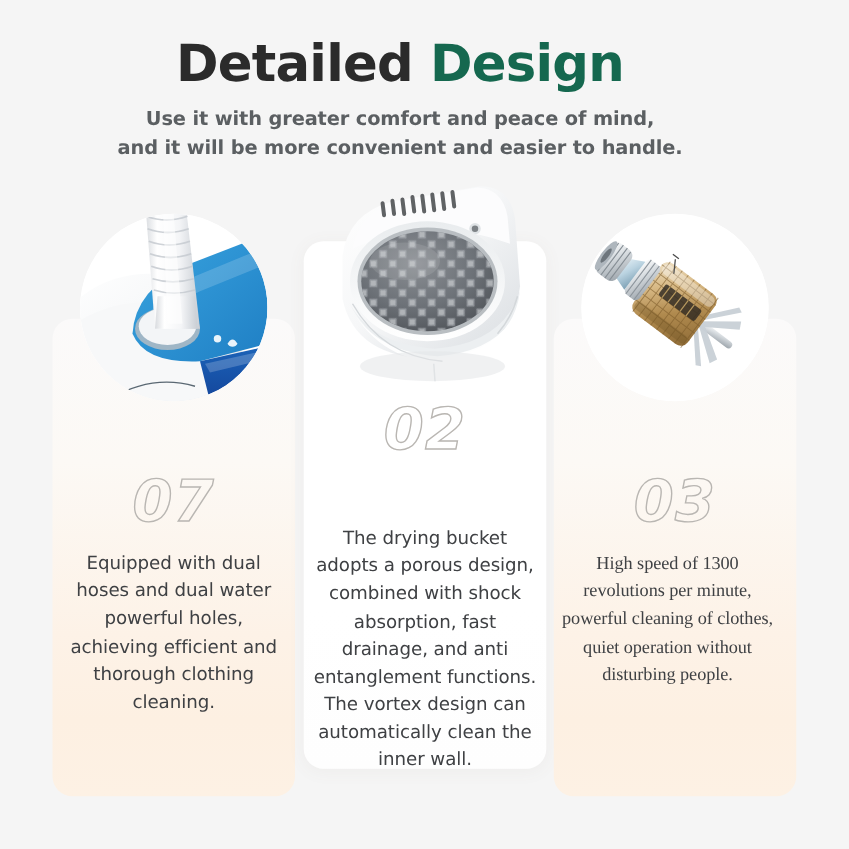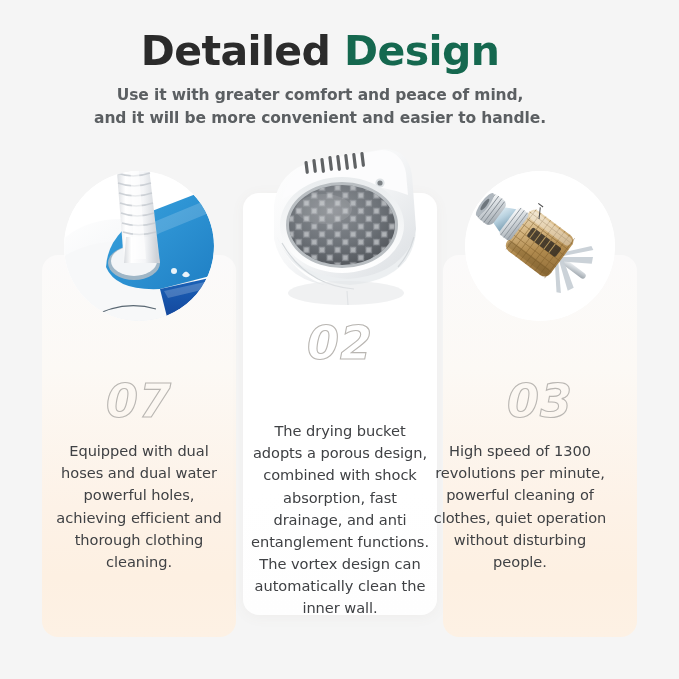--- a/index.html
+++ b/index.html
@@ -116,21 +116,21 @@
     position: absolute;
     width: 180px;
     text-align: center;
     font-size: 14.6px;
     line-height: 1.52;
     color: #3f4144;
     letter-spacing: -0.05px;
   }
   #text-1 { left: 49px;  top: 440px; }
   #text-2 { left: 250px; top: 388px; margin-top: 32px; }
-  #text-3 { left: 430px; top: 440px; }
+  #text-3 { left: 444px; top: 440px; font-family: Liberation Serif, serif; }
 </style>
 </head>
 <body>
 
 <div id="header">
   <div id="page-title">
     <span id="title-part-1">Detailed </span><span id="title-part-2">Design</span>
   </div>
   <div id="subtitle">
     <span class="sub-line">Use it with greater comfort and peace of mind,</span>

